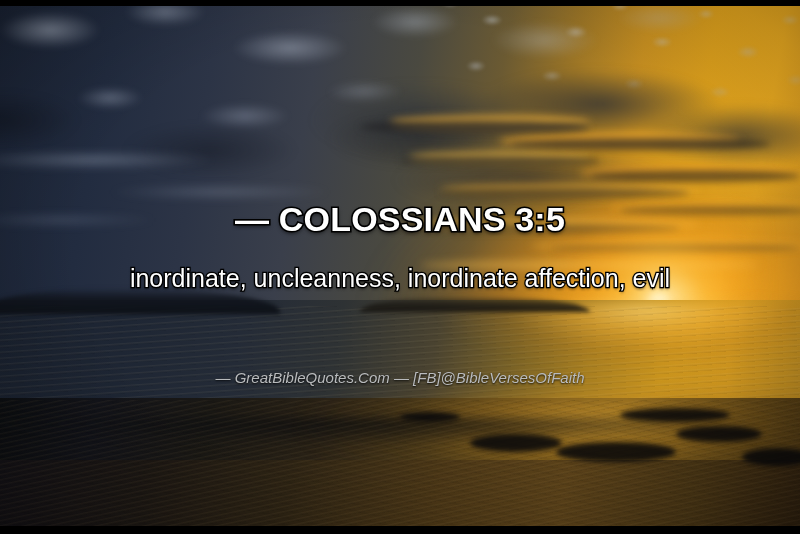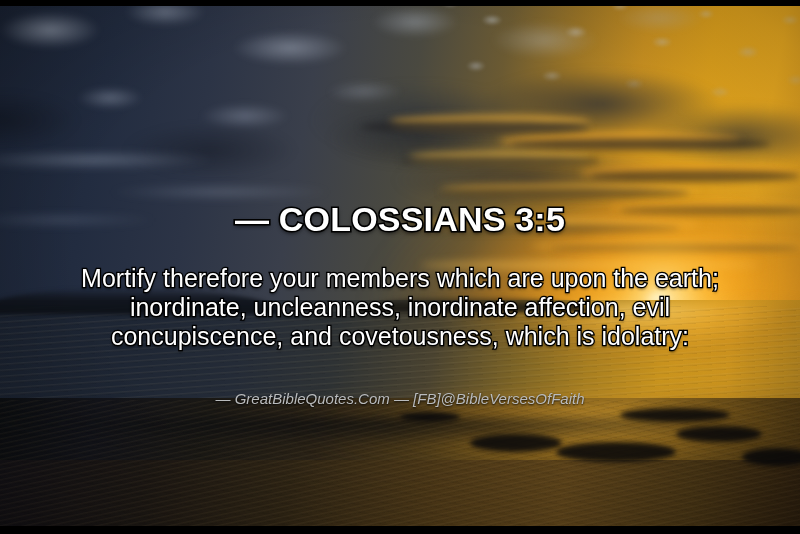--- a/index.html
+++ b/index.html
@@ -402,21 +402,20 @@
   .credit {
     position: absolute;
     left: 0; top: 368px;
     width: 800px;
     font-family: "Liberation Sans", sans-serif;
     font-style: italic;
     font-size: 15px;
     line-height: 20px;
     color: #b9bbbd;
     text-shadow: 0 1px 2px rgba(0,0,0,0.85);
-    margin-top: 21px;
   }
 </style>
 </head>
 <body>
 
 <div id="stage">
 
   <div class="photo">
     <div class="sky-base"></div>
     <div class="sky-warm"></div>
@@ -479,22 +478,20 @@
   </div>
 
   <div class="bar-top"></div>
   <div class="bar-bottom"></div>
 
   <div class="overlay">
 
     <div class="verse-ref">— COLOSSIANS 3:5</div>
 
     <div class="verse-body">
-      <span class="ln">Mortify therefore your members which are upon the earth;</span>
       <span class="ln">inordinate, uncleanness, inordinate affection, evil</span>
-      <span class="ln">concupiscence, and covetousness, which is idolatry:</span>
     </div>
 
     <div class="credit">— GreatBibleQuotes.Com — [FB]@BibleVersesOfFaith</div>
 
   </div>
 
 </div>
 
 </body></html>

